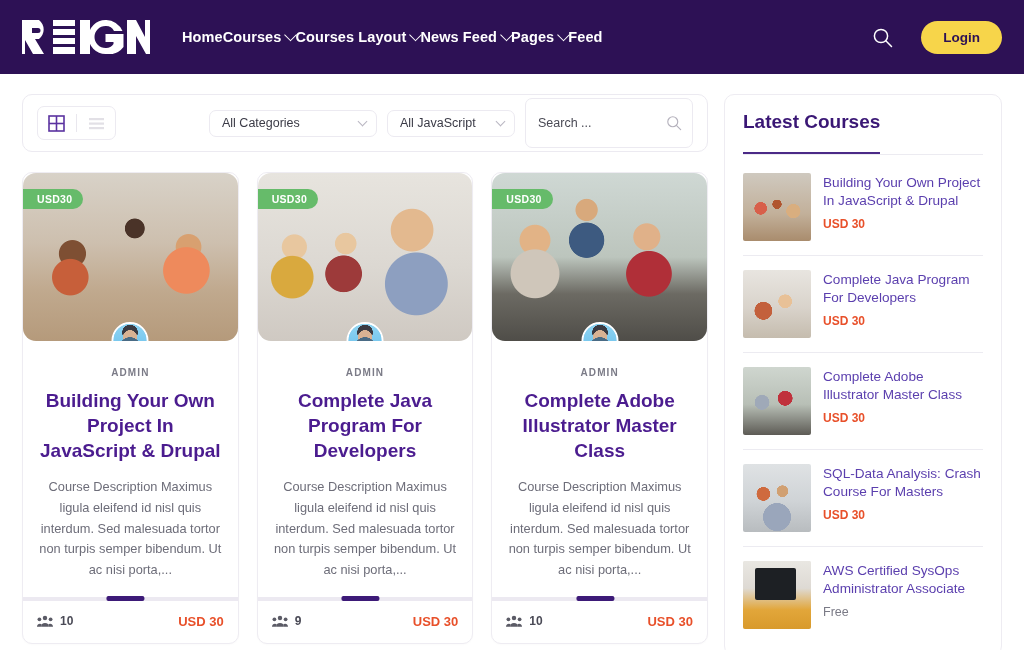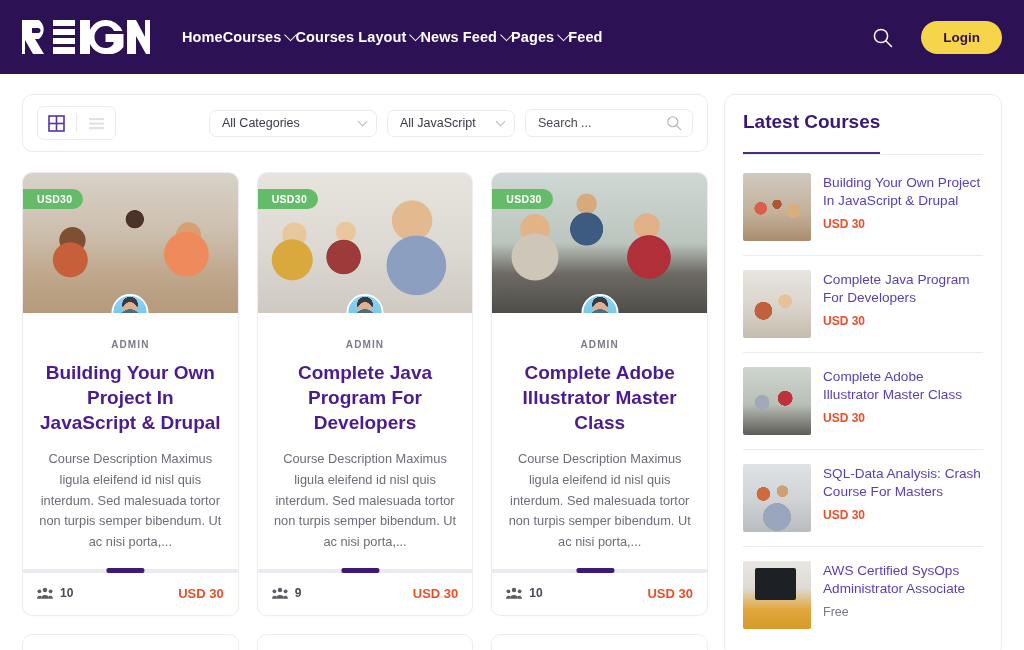--- a/index.html
+++ b/index.html
@@ -127,21 +127,21 @@
   .select-label { font-size: 12.5px; color: #3a3a46; }
   .sel-caret {
     width: 7px; height: 7px;
     border-right: 1.4px solid #b9b6c2;
     border-bottom: 1.4px solid #b9b6c2;
     transform: translateY(-2px) rotate(45deg);
   }
   .searchbox {
     border: 1px solid #eceaf1;
     border-radius: 7px;
-    height: 28px;
+    height: 50px;
     width: 168px;
     display: flex;
     align-items: center;
     justify-content: space-between;
     padding: 0 10px 0 12px;
     background: #fff;
   }
   .searchbox input {
     border: none;
     outline: none;
@@ -162,23 +162,24 @@
   .card {
     width: 217px;
     border: 1px solid #eeecf2;
     border-radius: 10px;
     background: #fff;
     overflow: hidden;
     position: relative;
     box-shadow: 0 1px 2px rgba(0,0,0,.02);
   }
   .card-media {
-    height: 140px;
+    height: 168px;
     position: relative;
     overflow: hidden;
+    border-radius: 13px;
   }
   .price-badge {
     position: absolute;
     left: 0; top: 16px;
     background: #66bb6a;
     color: #fff;
     font-size: 10.5px;
     font-weight: 700;
     letter-spacing: .3px;
     padding: 4px 11px 4px 14px;

